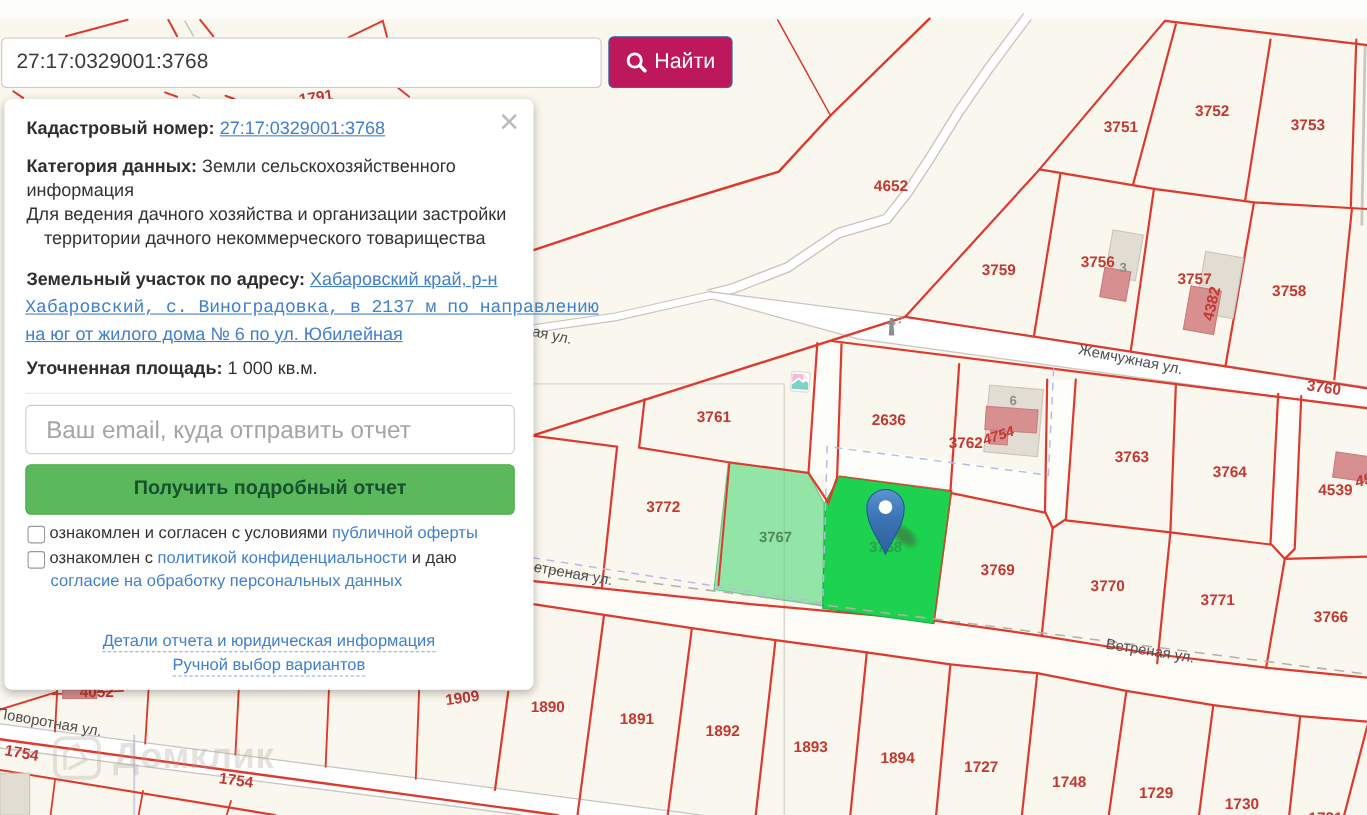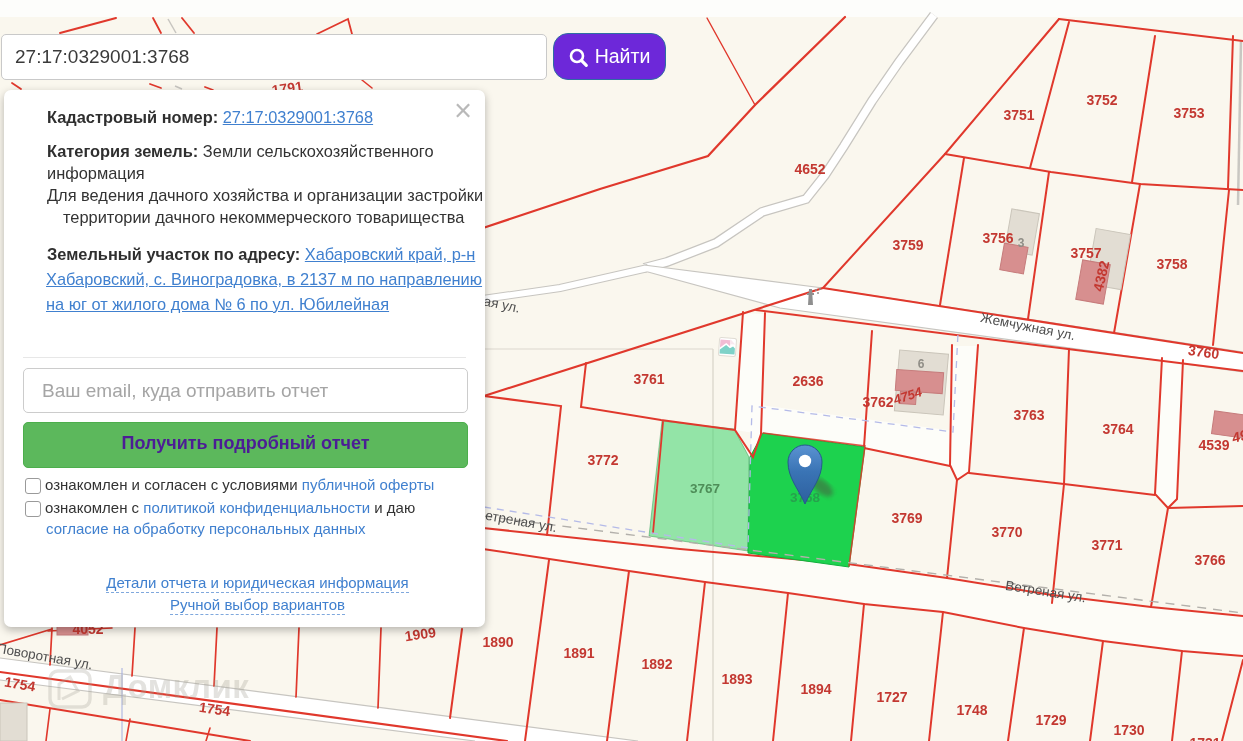--- a/index.html
+++ b/index.html
@@ -6,41 +6,41 @@
   html,body{margin:0;padding:0;}
   body{width:1243px;height:741px;overflow:hidden;position:relative;
        background:#faf7ee;font-family:"Liberation Sans", sans-serif;}
   #map{position:absolute;left:0;top:0;}
   .lbl{font-family:"Liberation Sans", sans-serif;font-weight:bold;fill:#c33831;font-size:14px;}
   .street{font-family:"Liberation Sans", sans-serif;fill:#4f4f4f;font-size:13.5px;}
   
   #searchInput{position:absolute;left:1px;top:34px;width:546px;height:46px;background:#fff;
     border:1px solid #c9c9c9;border-radius:5px;box-sizing:border-box;
     font-size:19px;color:#3a3a3a;line-height:44px;padding-left:13px;}
-  #searchBtn{position:absolute;left:553px;top:33px;width:113px;height:47px;background:#6d28d9;
-    border:1px solid #2e6da4;border-radius:15px;box-sizing:border-box;color:#fff;
+  #searchBtn{position:absolute;left:553px;top:33px;width:113px;height:47px;background:#be185d;
+    border:1px solid #2e6da4;border-radius:5px;box-sizing:border-box;color:#fff;
     font-size:19.5px;text-align:center;line-height:45px;}
   #searchBtn svg{vertical-align:-4.5px;margin-right:6px;}
   
   #popup{position:absolute;left:4px;top:90px;width:481px;height:537px;background:#fff;
     border-radius:7px;box-shadow:0 3px 9px rgba(0,0,0,0.28);}
-  #popup .t{position:absolute;font-size:16.4px;color:#333;white-space:nowrap;letter-spacing:0px;margin-left:23px;}
+  #popup .t{position:absolute;font-size:16.4px;color:#333;white-space:nowrap;letter-spacing:0px;}
   #popup b{font-weight:bold;color:#2f2f2f;}
   #popup a{color:#4080cf;text-decoration:underline;}
   #closeX{position:absolute;right:13px;top:6px;color:#b9b9b9;font-size:31px;font-weight:400;line-height:30px;}
   #hr1{position:absolute;left:19px;top:267px;width:443px;border-top:1px solid #e7e7e7;}
   #email{position:absolute;left:19px;top:278px;width:445px;height:45px;border:1px solid #ccc;
-     border-radius:5px;box-sizing:border-box;color:#a5a5a5;font-size:19px;line-height:43px;padding-left:18px;}
+     border-radius:5px;box-sizing:border-box;color:#a5a5a5;font-size:22px;line-height:43px;padding-left:18px;}
   #greenBtn{position:absolute;left:19px;top:332px;width:445px;height:46px;background:#5cb85c;
-     border:1px solid #4cae4c;border-radius:5px;box-sizing:border-box;color:#4c1d95;font-size:18px;
+     border:1px solid #4cae4c;border-radius:5px;box-sizing:border-box;color:#14532d;font-size:18px;
      font-weight:bold;text-align:center;line-height:41px;}
   .cb{position:absolute;width:14px;height:14px;border:1px solid #9a9a9a;border-radius:3px;background:#fff;}
   .ctext{position:absolute;font-size:15px;color:#333;white-space:nowrap;}
   .ctext a{color:#4080cf;text-decoration:none !important;}
-  .centerlink{position:absolute;width:481px;text-align:center;font-size:15px;padding-left:13px;}
+  .centerlink{position:absolute;width:481px;text-align:center;font-size:15px;}
   .centerlink span{color:#4080cf;border-bottom:1px dashed #7fa8dd;padding-bottom:1px;}
 </style>
 </head>
 <body>
 <svg id="map" width="1243" height="741" viewBox="0 0 1243 741">
 <defs>
   <linearGradient id="ping" x1="0" y1="0" x2="0" y2="1">
     <stop offset="0" stop-color="#5b93d2"></stop>
     <stop offset="0.45" stop-color="#3a74b5"></stop>
     <stop offset="1" stop-color="#2d5f9e"></stop>
@@ -277,27 +277,28 @@
 <g id="pin">
   <ellipse cx="822" cy="487" rx="13" ry="6.5" transform="rotate(38 822 487)" fill="rgba(75,78,62,0.5)" filter="url(#blur2)"></ellipse>
   <path d="M805,504 C798,488 788,478 788,462 A17,17 0 1 1 822,462 C822,478 812,488 805,504 Z" fill="url(#ping)" stroke="#27588e" stroke-width="1"></path>
   <circle cx="805" cy="461" r="6.2" fill="#ffffff"></circle>
 </g>
 </svg>
 
 <div id="popup">
   <div class="t" style="left:20px;top:18px;"><b>Кадастровый номер:</b> <a>27:17:0329001:3768</a></div>
   <div id="closeX">×</div>
-  <div class="t" style="left:20px;top:52px;"><b>Категория земель:</b> Земли сельскохозяйственного</div>
+  <div class="t" style="left:20px;top:52px;"><b>Категория данных:</b> Земли сельскохозяйственного</div>
   <div class="t" style="left:20px;top:74px;">информация</div>
   <div class="t" style="left:20px;top:96px;">Для ведения дачного хозяйства и организации застройки</div>
   <div class="t" style="left:36px;top:118px;">территории дачного некоммерческого товарищества</div>
   <div class="t" style="left:20px;top:155px;"><b>Земельный участок по адресу:</b> <a>Хабаровский край, р-н</a></div>
-  <div class="t" style="left:19px;top:180px;"><a>Хабаровский, с. Виноградовка, в 2137 м по направлению</a></div>
+  <div class="t" style="left:19px;top:180px;font-family:Liberation Mono, monospace;"><a>Хабаровский, с. Виноградовка, в 2137 м по направлению</a></div>
   <div class="t" style="left:19px;top:205px;"><a>на юг от жилого дома № 6 по ул. Юбилейная</a></div>
+  <div class="t" style="left:20px;top:236px;"><b>Уточненная площадь:</b> 1 000 кв.м.</div>
   <div id="hr1"></div>
   <div id="email">Ваш email, куда отправить отчет</div>
   <div id="greenBtn">Получить подробный отчет</div>
   <div class="cb" style="left:21px;top:388px;"></div>
   <div class="ctext" style="left:41px;top:386px;">ознакомлен и согласен с условиями <a>публичной оферты</a></div>
   <div class="cb" style="left:21px;top:411px;"></div>
   <div class="ctext" style="left:42px;top:430px;"><a>согласие на обработку персональных данных</a></div>
   <div class="ctext" style="left:41px;top:409px;">ознакомлен с <a>политикой конфиденциальности</a> и даю</div>
   <div class="centerlink" style="left:0;top:484px;"><span>Детали отчета и юридическая информация</span></div>
   <div class="centerlink" style="left:0;top:506px;"><span>Ручной выбор вариантов</span></div>

